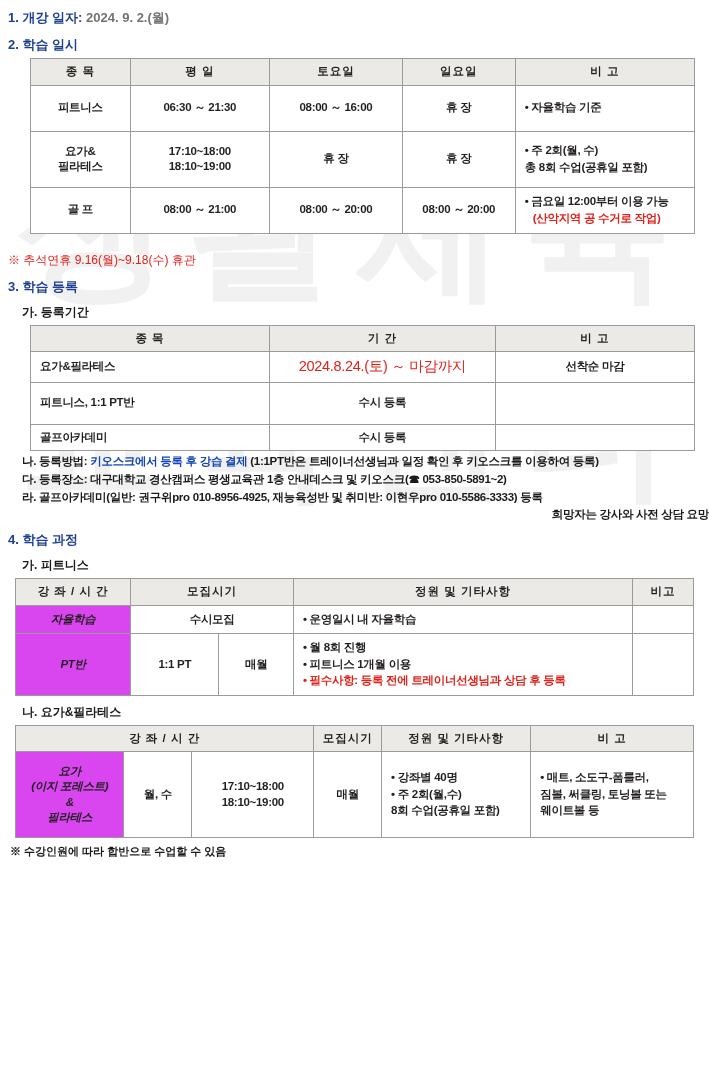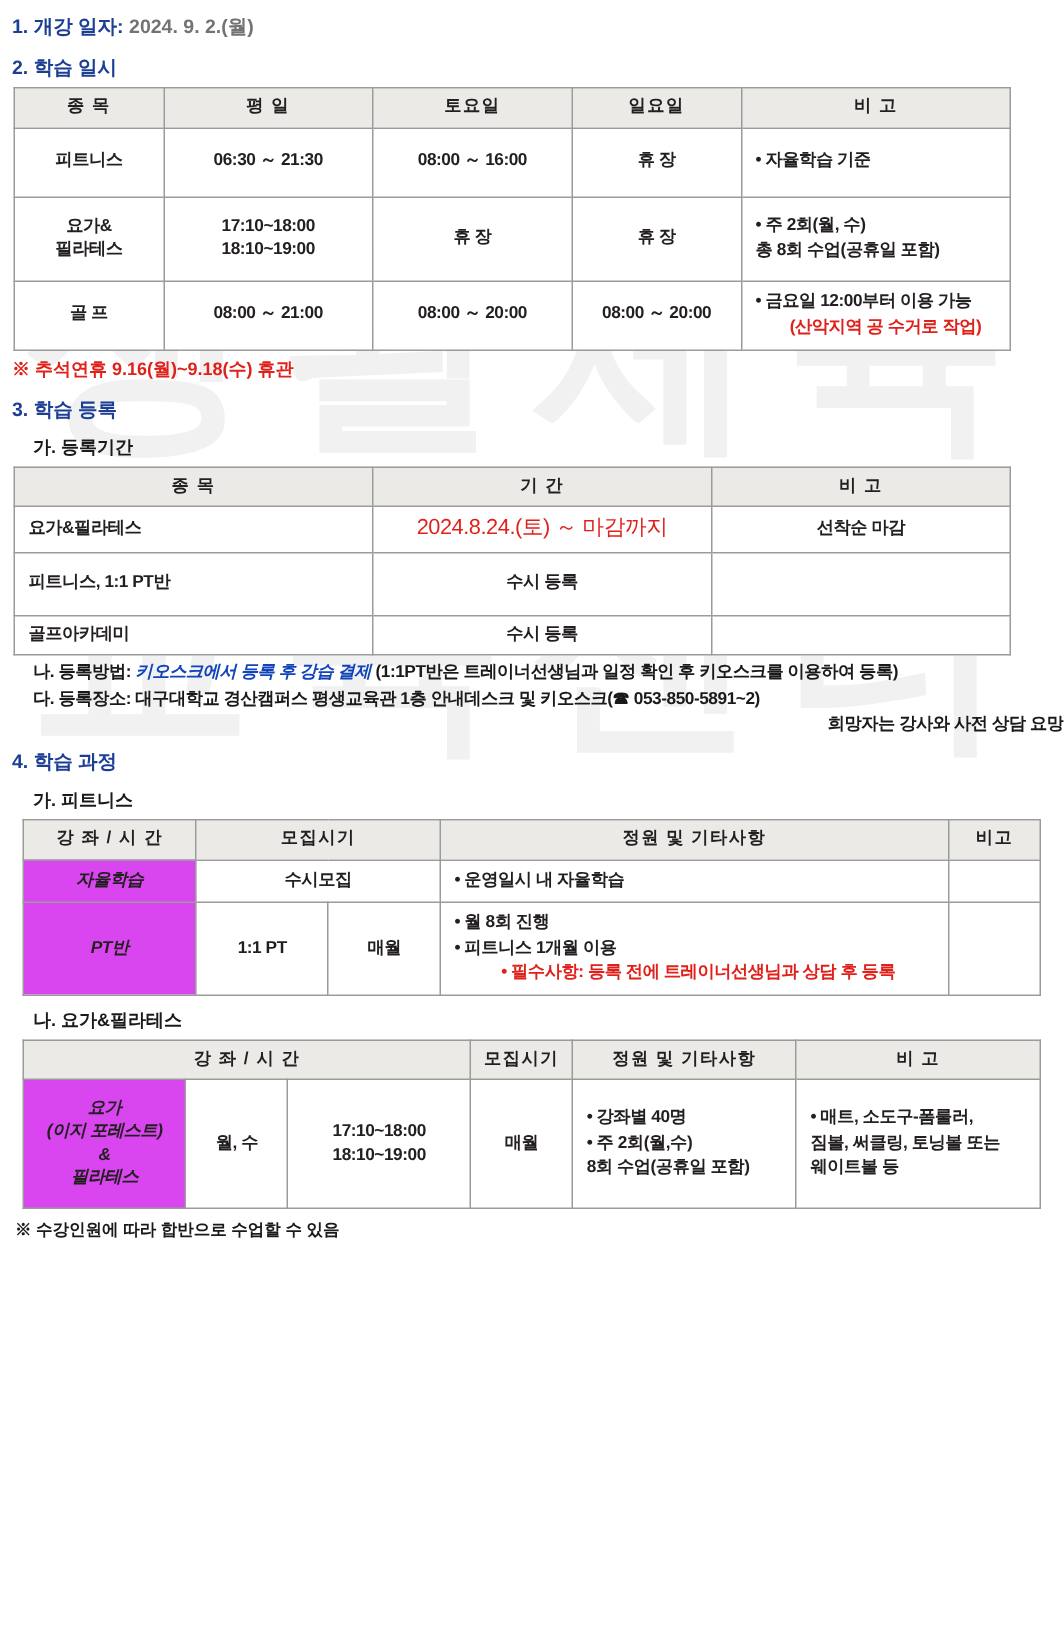--- a/index.html
+++ b/index.html
@@ -84,52 +84,52 @@
   }
   .sec-head .blk { color: #737373; }
   .sub-head {
     font-size: 12px;
     font-weight: bold;
     margin: 8px 0 4px 22px;
     color: #1a1a1a;
   }
   .note-red {
     color: #e0211b;
-    font-weight: bold;
+    font-weight: normal;
     font-size: 12px;
-    margin: 4px 0 2px 8px;
+    margin: 18px 0 2px 8px;
   }
   .note-line {
     font-size: 11.5px;
     font-weight: bold;
     margin: 3px 0 0 22px;
     color: #1a1a1a;
     letter-spacing: -0.3px;
   }
-  .note-line .hl { color: #1144bb; font-style: italic; }
+  .note-line .hl { color: #1144bb; }
   .note-cont {
     font-size: 11.5px;
     font-weight: bold;
     margin: 2px 0 0 2px;
     color: #1a1a1a;
     letter-spacing: -0.3px;
     text-align: right;
   }
   .note-small {
     font-size: 11px;
     font-weight: bold;
     margin: 6px 0 0 10px;
     color: #1a1a1a;
   }
 
   
   table {
     border-collapse: collapse;
     width: calc(100% - 44px);
-    margin: 0 9px;
+    margin: 0 30px;
     font-size: 11.5px;
     table-layout: fixed;
   }
   table.wide {
     width: calc(100% - 30px);
     margin: 0 15px;
   }
   th, td {
     border: 1px solid #9b9b9b;
     padding: 5px 4px;
@@ -151,21 +151,21 @@
   }
   td.shade {
     background: #d946ef;
     font-style: italic;
   }
   .bullet {
     text-align: left;
     padding-left: 9px;
   }
   .bullet div { margin: 1px 0; }
-  .red { color: #e0211b; text-align: center; }
+  .red { color: #e0211b; }
   .big-red {
     color: #e0211b;
     font-size: 14.5px;
     font-weight: normal;
   }
 </style>
 </head>
 <body>
 
 <div class="page">
@@ -278,20 +278,21 @@
         </tr>
       </tbody>
     </table>
 
     <div class="note-line">
       <span>나. 등록방법:</span>
       <span class="hl">키오스크에서 등록 후 강습 결제</span>
       <span>(1:1PT반은 트레이너선생님과 일정 확인 후 키오스크를 이용하여 등록)</span>
     </div>
     <div class="note-line">다. 등록장소: 대구대학교 경산캠퍼스 평생교육관 1층 안내데스크 및 키오스크(☎ 053-850-5891~2)</div>
+    <div class="note-line">라. 골프아카데미(일반: 권구위pro 010-8956-4925,  재능육성반 및 취미반: 이현우pro 010-5586-3333) 등록</div>
     <div class="note-cont">희망자는 강사와 사전 상담 요망</div>
 
     <div class="sec-head">
       <span>4.</span>
       <span>학습 과정</span>
     </div>
     <div class="sub-head">가. 피트니스</div>
 
     <table class="wide">
       <colgroup>

